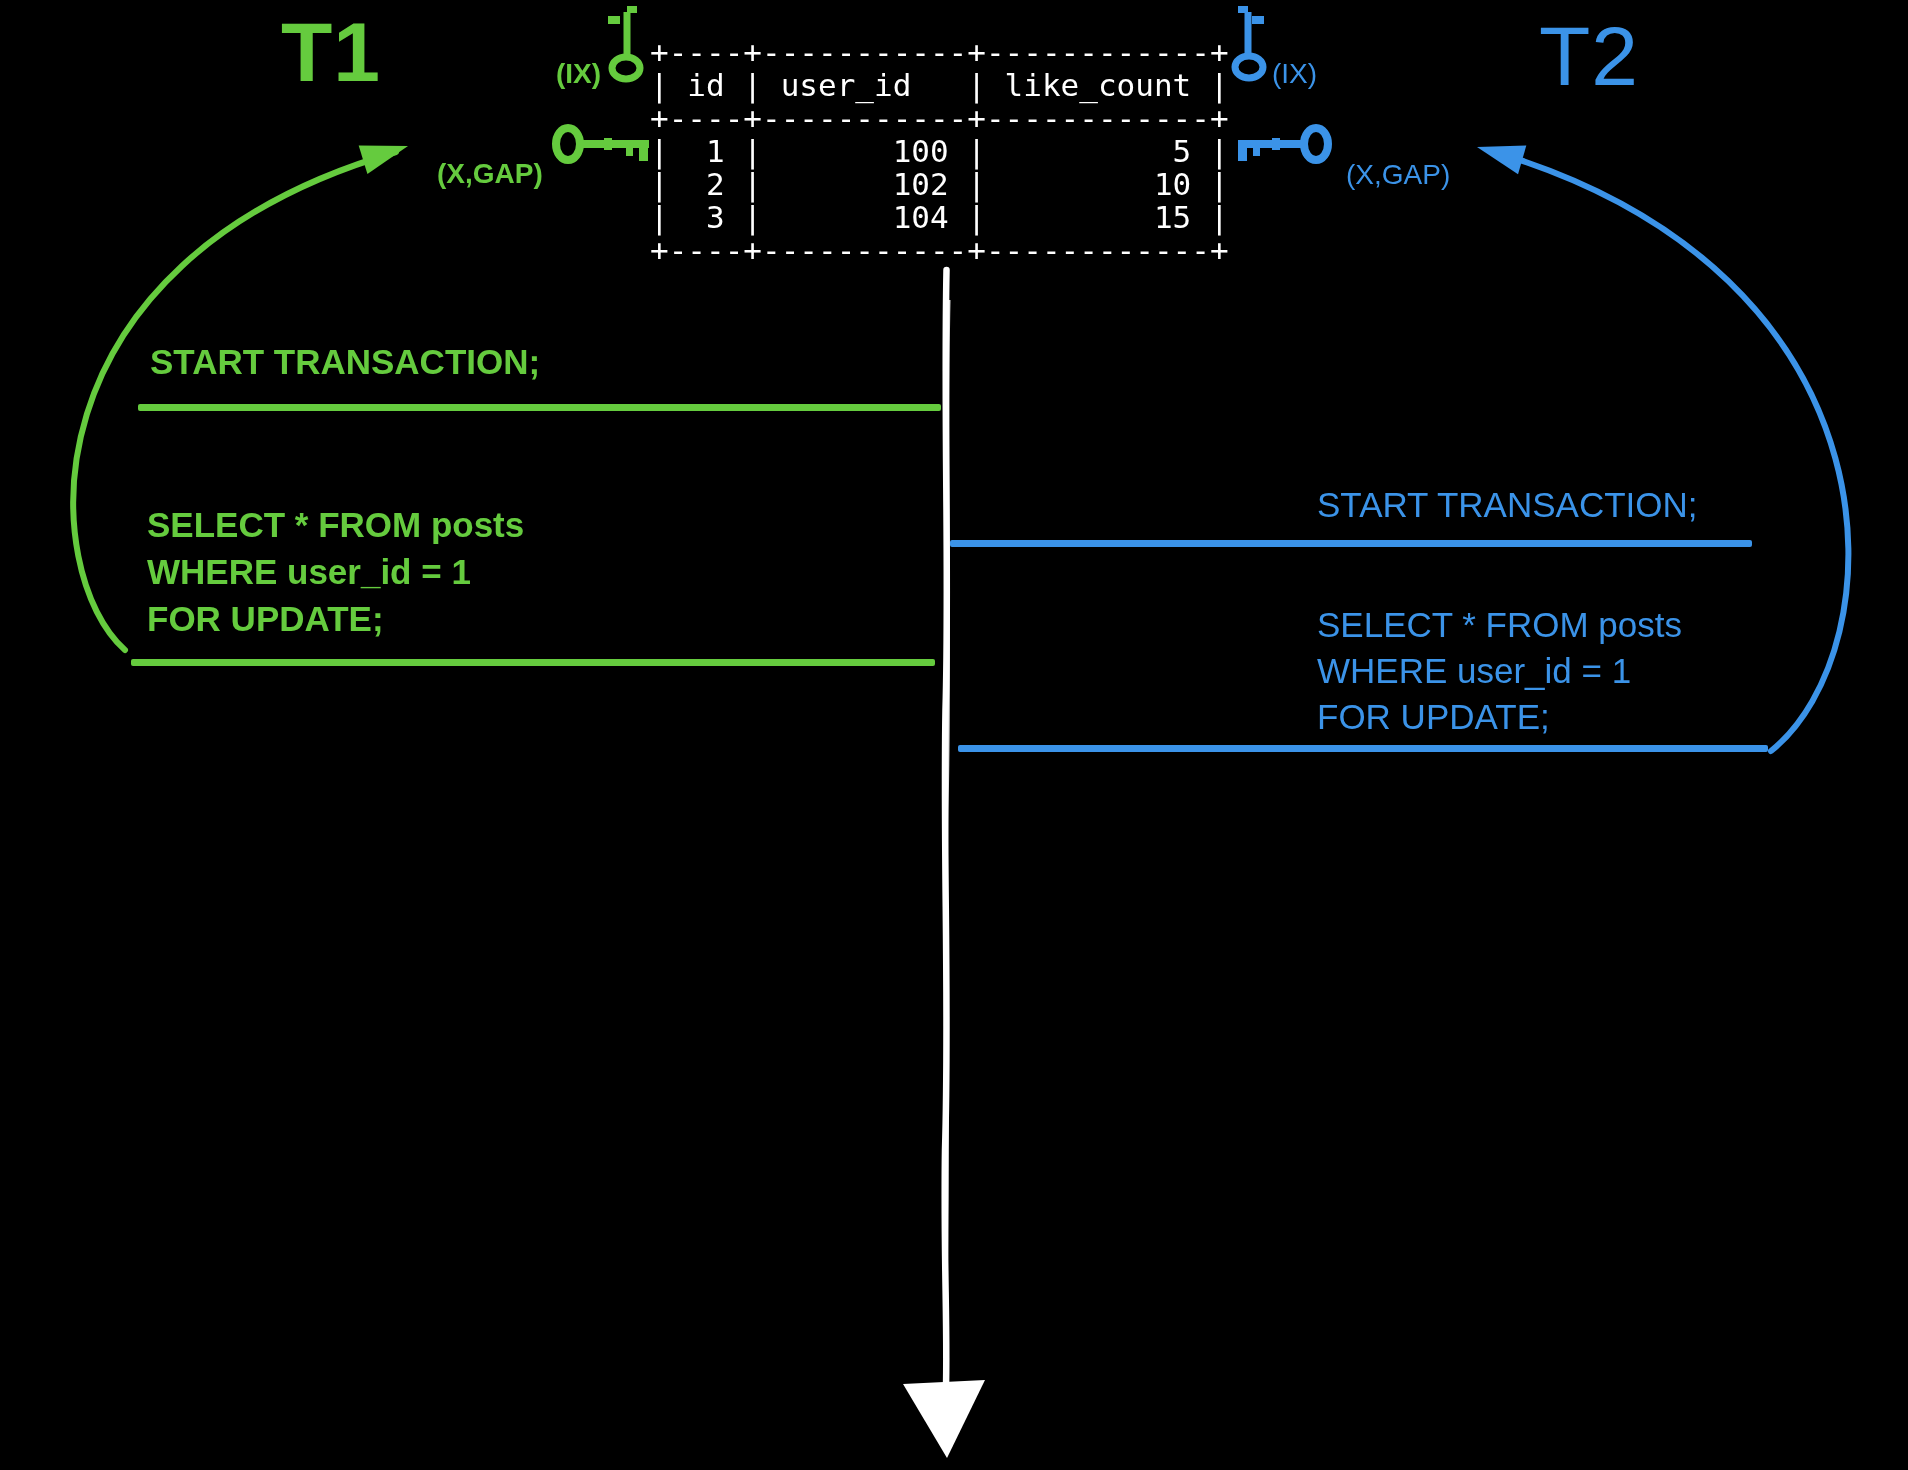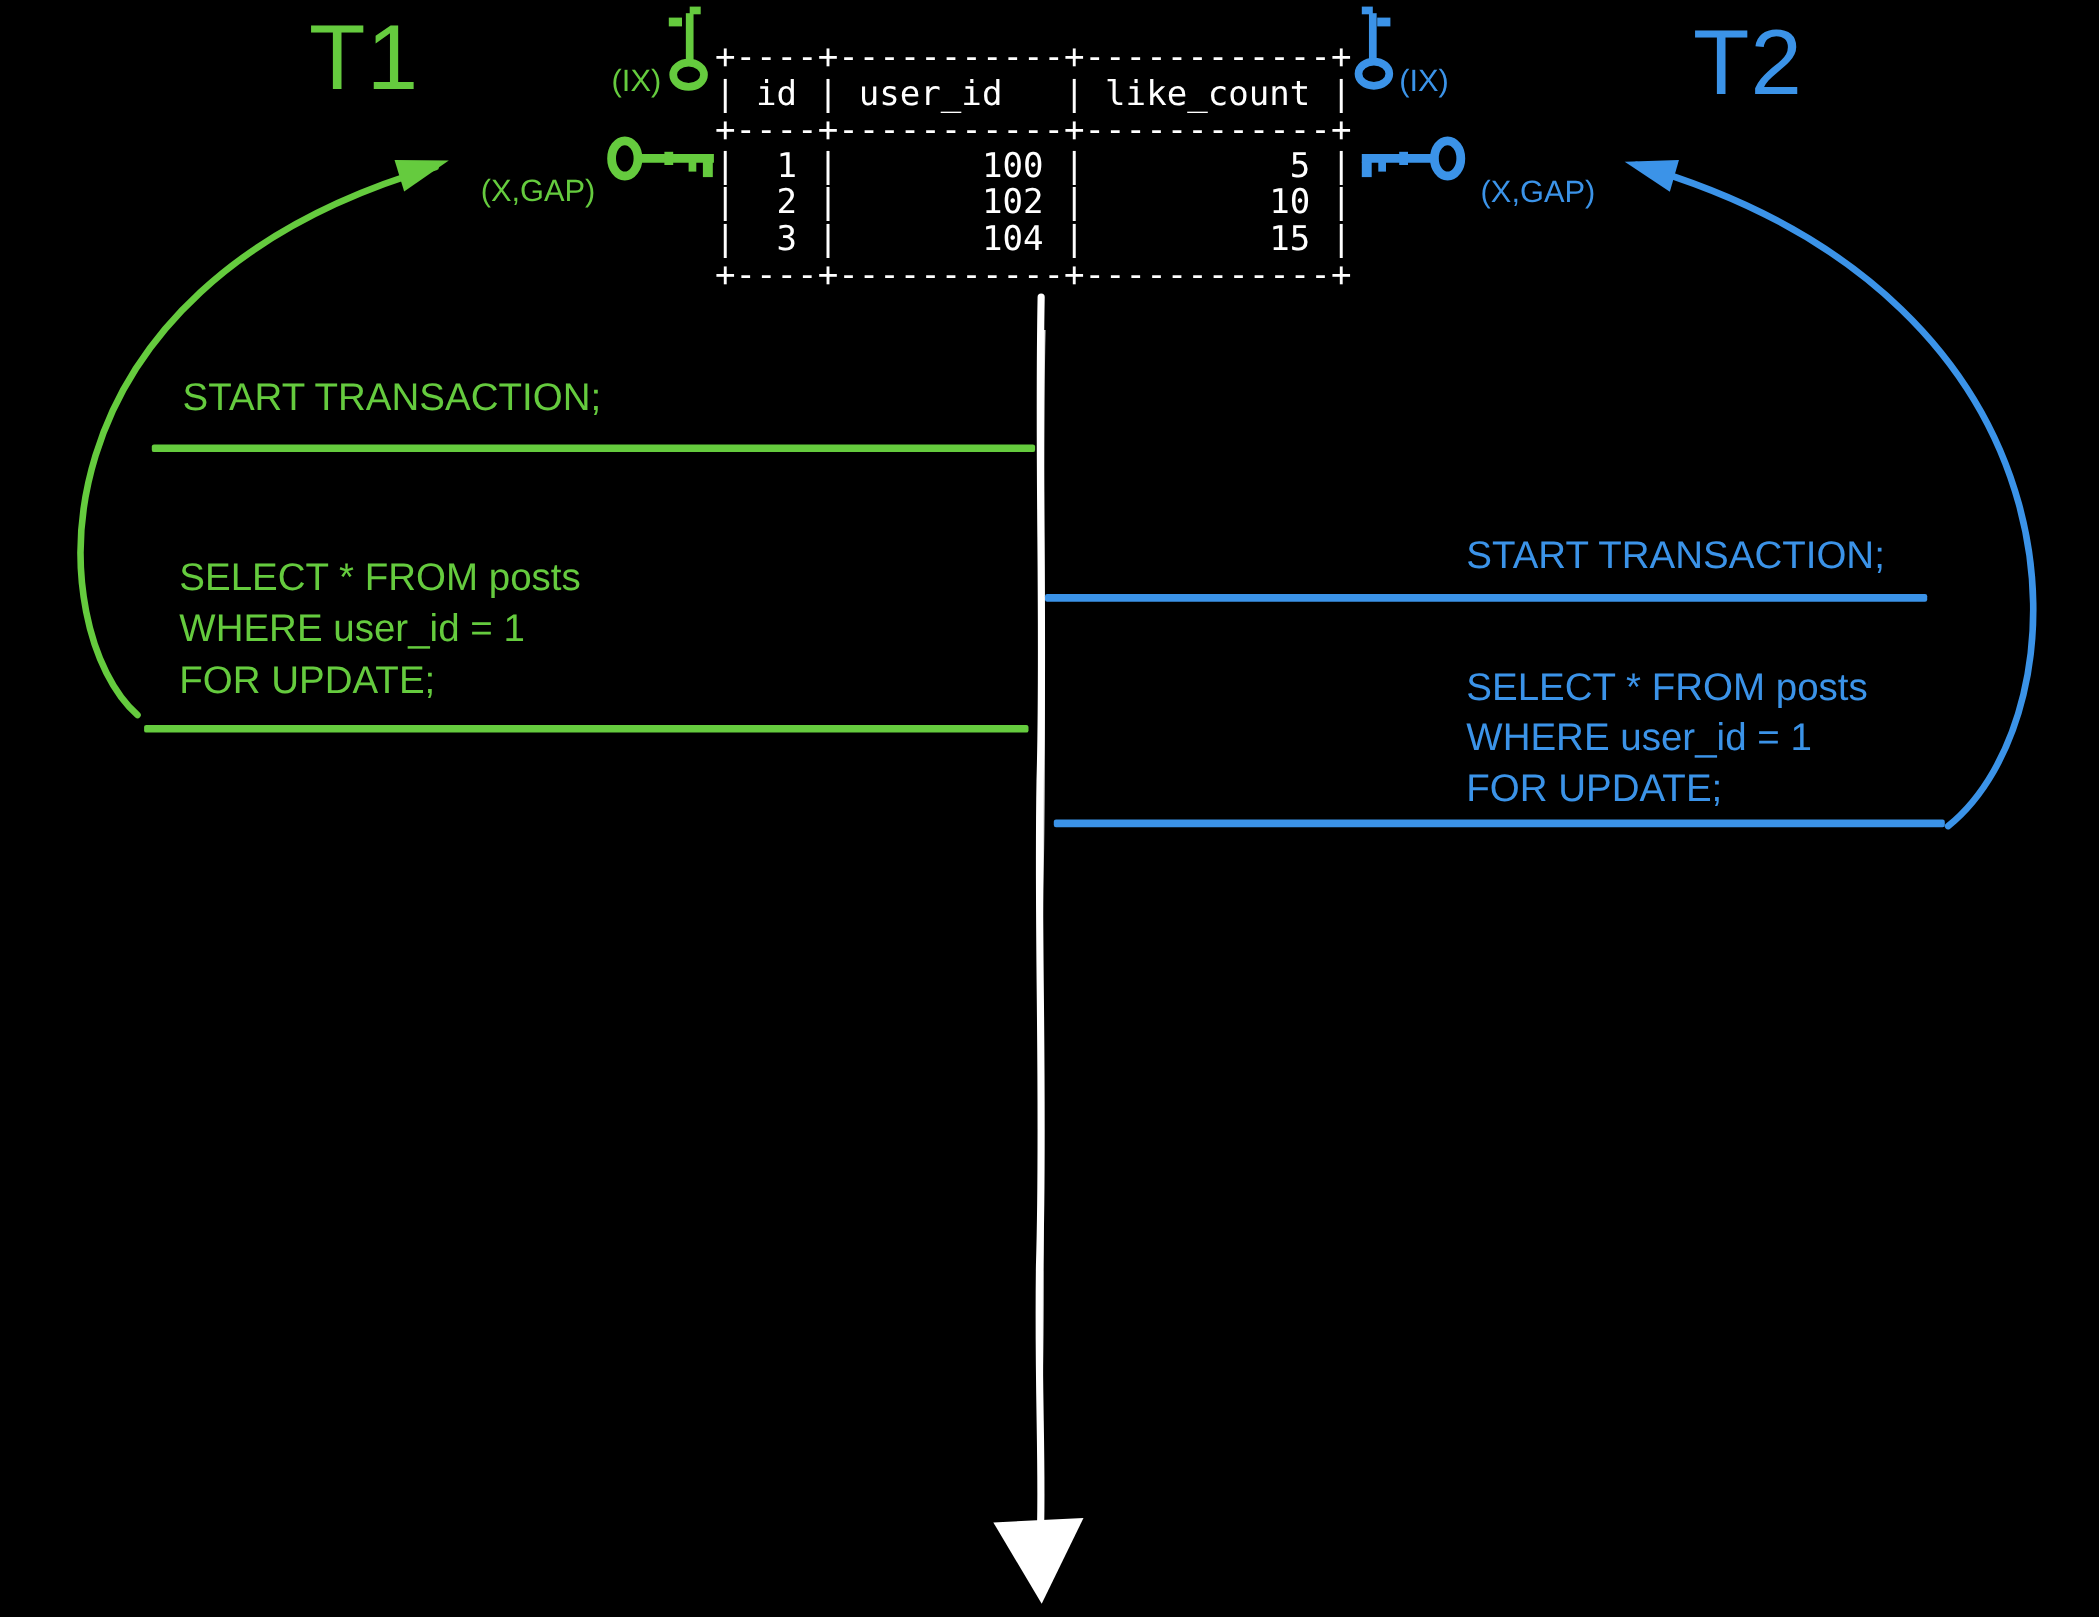--- a/index.html
+++ b/index.html
@@ -8,24 +8,24 @@
     --white:#ffffff;
     --bg:#000000;
   }
   html,body{margin:0;padding:0;background:var(--bg);}
   .canvas{
     position:relative;width:1908px;height:1470px;background:var(--bg);
     overflow:hidden;font-family:"Liberation Sans",sans-serif;
   }
   .abs{position:absolute;}
   .t-label{font-size:84px;line-height:1;letter-spacing:1px;}
-  .t1c{color:var(--green);}
+  .t1c{color:var(--green);font-weight:bold;}
   .t2c{color:var(--blue);}
   .lock-label{font-size:28px;line-height:1.1;margin-top:33px;}
-  .sql{font-size:35px;line-height:47px;white-space:nowrap;margin-left:16px;}
+  .sql{font-size:35px;line-height:47px;white-space:nowrap;}
   .sql-blue{line-height:46px;}
   .single{line-height:40px;}
   .rule{position:absolute;height:7px;border-radius:2px;}
   .rule-green{background:var(--green);}
   .rule-blue{background:var(--blue);}
   pre.ascii{
     margin:0;font-family:"DejaVu Sans Mono","Liberation Mono",monospace;
     font-size:31px;line-height:33px;color:var(--white);letter-spacing:0;
   }
   svg.overlay{position:absolute;left:0;top:0;}

